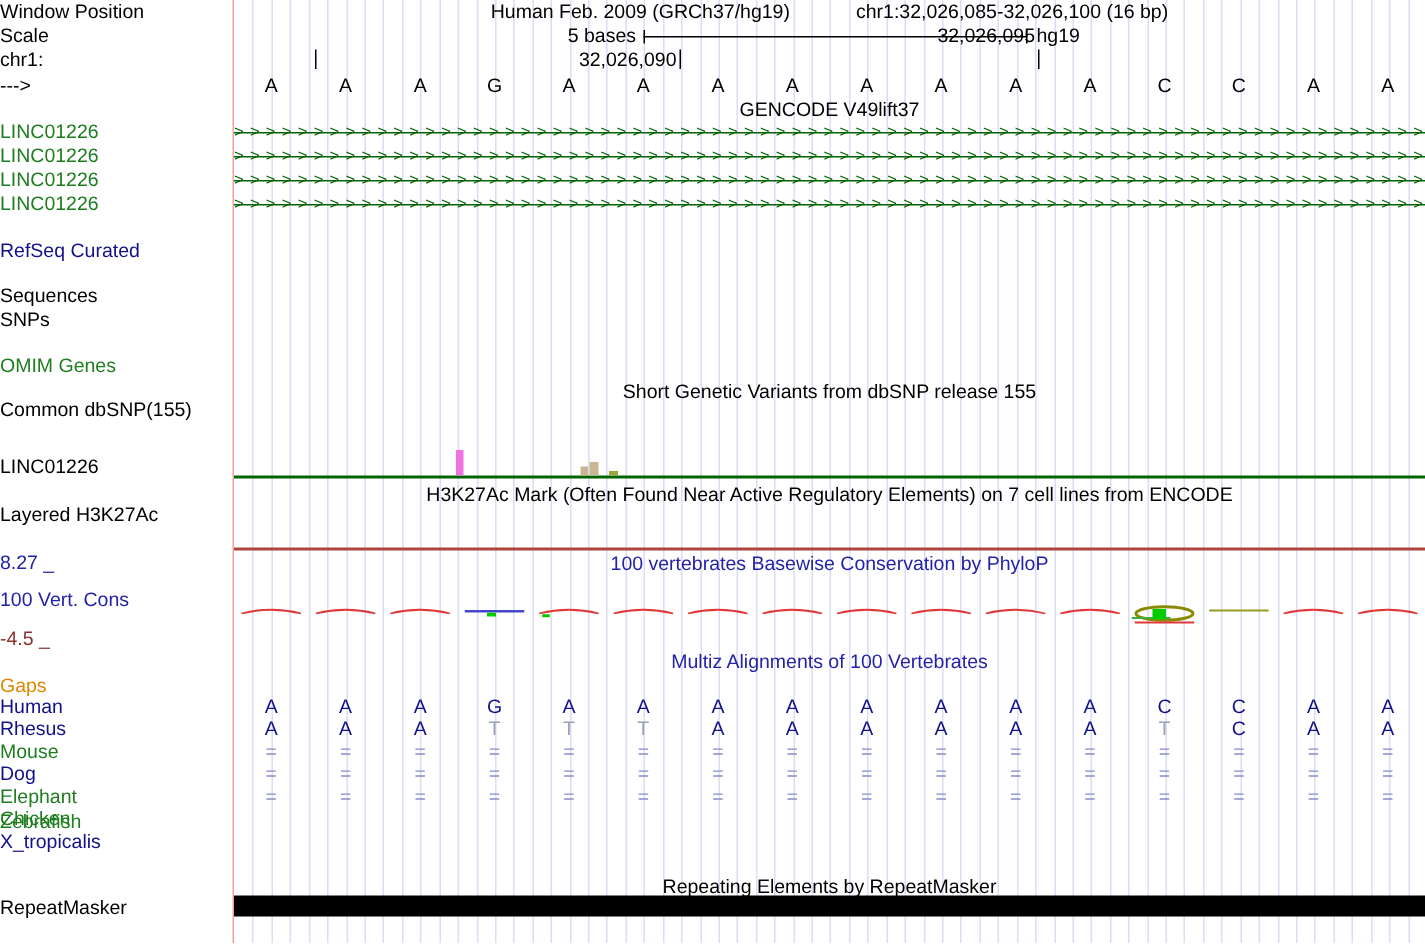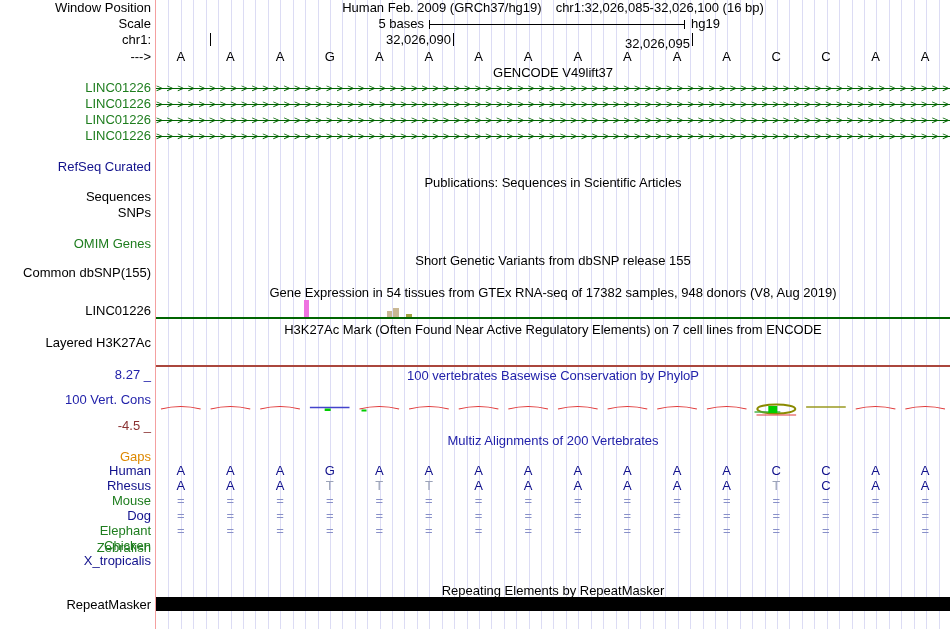--- a/index.html
+++ b/index.html
@@ -1,35 +1,35 @@
 <!DOCTYPE html>
 <html><head>
 <meta charset="utf-8">
 <style>
   html,body{margin:0;padding:0;background:#fff;}
   .canvas{position:relative;width:950px;height:629px;background:#fff;overflow:hidden;
           font-family:"Liberation Sans",sans-serif;font-size:13px;color:#000;}
   .grid{position:absolute;top:0;width:1px;height:629px;background:#dcdcf4;z-index:0;}
   .sep{position:absolute;left:155px;top:0;width:1px;height:629px;background:#f4a0a0;z-index:1;}
-  .lbl{position:absolute;left:0;width:151px;height:14px;line-height:14px;text-align:right;
+  .lbl{position:absolute;left:0;width:151px;height:14px;line-height:14px;text-align:left;
        white-space:nowrap;z-index:2;}
   .title{position:absolute;left:156px;width:794px;height:14px;line-height:14px;text-align:center;
          white-space:nowrap;z-index:2;}
   .green{color:#1e7d1e}.navy{color:#11118c}.blue{color:#2222aa}.orange{color:#dd8800}
   .maroon{color:#8b3232}
   .hline{position:absolute;z-index:1;}
   .tick{position:absolute;width:1px;background:#000;z-index:2;}
   .rlabel{position:absolute;height:14px;line-height:14px;text-align:right;white-space:nowrap;z-index:2;}
   .base{position:absolute;width:50px;height:14px;line-height:14px;text-align:center;z-index:2;}
   .arrowrow{position:absolute;left:156px;width:794px;height:12px;overflow:hidden;white-space:nowrap;
             color:#006400;font-size:11px;line-height:12px;letter-spacing:4.2px;z-index:2;}
   .arrowline{position:absolute;left:156px;width:794px;height:1px;background:#006400;z-index:1;}
   .bar{position:absolute;z-index:2;}
   .hdr{position:absolute;left:156px;width:794px;text-align:center;height:14px;line-height:14px;z-index:2;}
-  .hdr span{margin:0 7px;}
+  .hdr span{margin:0 22px;}
 </style>
 </head>
 <body>
 
 <div class="canvas">
     <div class="grid" style="left: 938.5px;"></div>
     <div class="grid" style="left: 926px;"></div>
     <div class="grid" style="left: 913.6px;"></div>
     <div class="grid" style="left: 901.2px;"></div>
     <div class="grid" style="left: 888.8px;"></div>
@@ -105,41 +105,39 @@
 
   <div class="rlabel" style="top:17px;left:324px;width:100px">5 bases</div>
   <div class="hline" style="top:24px;left:429px;width:256px;height:1px;background:#000"></div>
   <div class="tick" style="top:20px;left:429px;height:9px"></div>
   <div class="tick" style="top:20px;left:684px;height:9px"></div>
   <div class="rlabel" style="top:17px;left:691px;width:60px;text-align:left">hg19</div>
 
   <div class="tick" style="top:33px;left:210px;height:13px"></div>
   <div class="rlabel" style="top:33px;left:351px;width:100px">32,026,090</div>
   <div class="tick" style="top:33px;left:453px;height:13px"></div>
-  <div class="rlabel" style="top:37px;left:590px;width:100px">32,026,095</div>
+  <div class="rlabel" style="top:17px;left:590px;width:100px">32,026,095</div>
   <div class="tick" style="top:33px;left:692px;height:13px"></div>
 
   <div class="title" style="top:66px">GENCODE V49lift37</div>
   <div class="lbl green" style="top:81px">LINC01226</div>
   <div class="lbl green" style="top:97px">LINC01226</div>
   <div class="lbl green" style="top:113px">LINC01226</div>
   <div class="lbl green" style="top:129px">LINC01226</div>
 
   <div class="lbl navy" style="top:160px">RefSeq Curated</div>
 
-  <div class="title" style="top:176px">Publications: Sequences in Scientific Articles</div>
   <div class="lbl" style="top:190px">Sequences</div>
   <div class="lbl" style="top:206px">SNPs</div>
 
   <div class="lbl green" style="top:237px">OMIM Genes</div>
 
   <div class="title" style="top:254px">Short Genetic Variants from dbSNP release 155</div>
   <div class="lbl" style="top:266px">Common dbSNP(155)</div>
 
-  <div class="title" style="top:286px">Gene Expression in 54 tissues from GTEx RNA-seq of 17382 samples, 948 donors (V8, Aug 2019)</div>
   <div class="lbl" style="top:304px">LINC01226</div>
   <div class="hline" style="top:317px;left:156px;width:794px;height:2px;background:#006400"></div>
   <div id="gtex-bars">
       <div class="bar" style="left: 304px; top: 300px; width: 5px; height: 17px; background: rgb(238, 114, 224);"></div>
       <div class="bar" style="left: 387px; top: 311px; width: 5px; height: 6px; background: rgb(201, 183, 148);"></div>
       <div class="bar" style="left: 393px; top: 308px; width: 6px; height: 9px; background: rgb(201, 183, 148);"></div>
       <div class="bar" style="left: 406px; top: 314px; width: 6px; height: 3px; background: rgb(162, 164, 64);"></div>
     </div>
 
   <div class="title" style="top:323px">H3K27Ac Mark (Often Found Near Active Regulatory Elements) on 7 cell lines from ENCODE</div>
@@ -167,21 +165,21 @@
       <path d="M 550.875 11 Q 570.6875 6 590.5 11" stroke="#e03838" stroke-width="1.2" fill="none"></path>
       <ellipse cx="620.3125" cy="11" rx="19" ry="4.5" stroke="#8a8a00" stroke-width="2" fill="none"></ellipse>
       <line x1="598.5" y1="14" x2="624.3125" y2="14" stroke="#3fae3f" stroke-width="1.4"></line>
       <rect x="612.3125" y="8" width="9" height="7" fill="#00cc00"></rect>
       <line x1="600.5" y1="17" x2="640.125" y2="17" stroke="#e03838" stroke-width="1.2"></line>
       <line x1="650.125" y1="9" x2="689.75" y2="9" stroke="#9a9a20" stroke-width="1.4"></line>
       <path d="M 699.75 11 Q 719.5625 6 739.375 11" stroke="#e03838" stroke-width="1.2" fill="none"></path>
       <path d="M 749.375 11 Q 769.1875 6 789 11" stroke="#e03838" stroke-width="1.2" fill="none"></path>
     </svg>
 
-  <div class="title blue" style="top:434px">Multiz Alignments of 200 Vertebrates</div>
+  <div class="title blue" style="top:434px">Multiz Alignments of 100 Vertebrates</div>
   <div class="lbl orange" style="top:450px">Gaps</div>
   <div class="lbl navy" style="top:464px">Human</div>
   <div class="lbl navy" style="top:479px">Rhesus</div>
   <div class="lbl green" style="top:494px">Mouse</div>
   <div class="lbl navy" style="top:509px">Dog</div>
   <div class="lbl green" style="top:524px">Elephant</div>
   <div class="lbl green" style="top:539px">Chicken</div>
   <div class="lbl navy" style="top:554px">X_tropicalis</div>
   <div class="lbl green" style="top:541px">Zebrafish</div>
 

